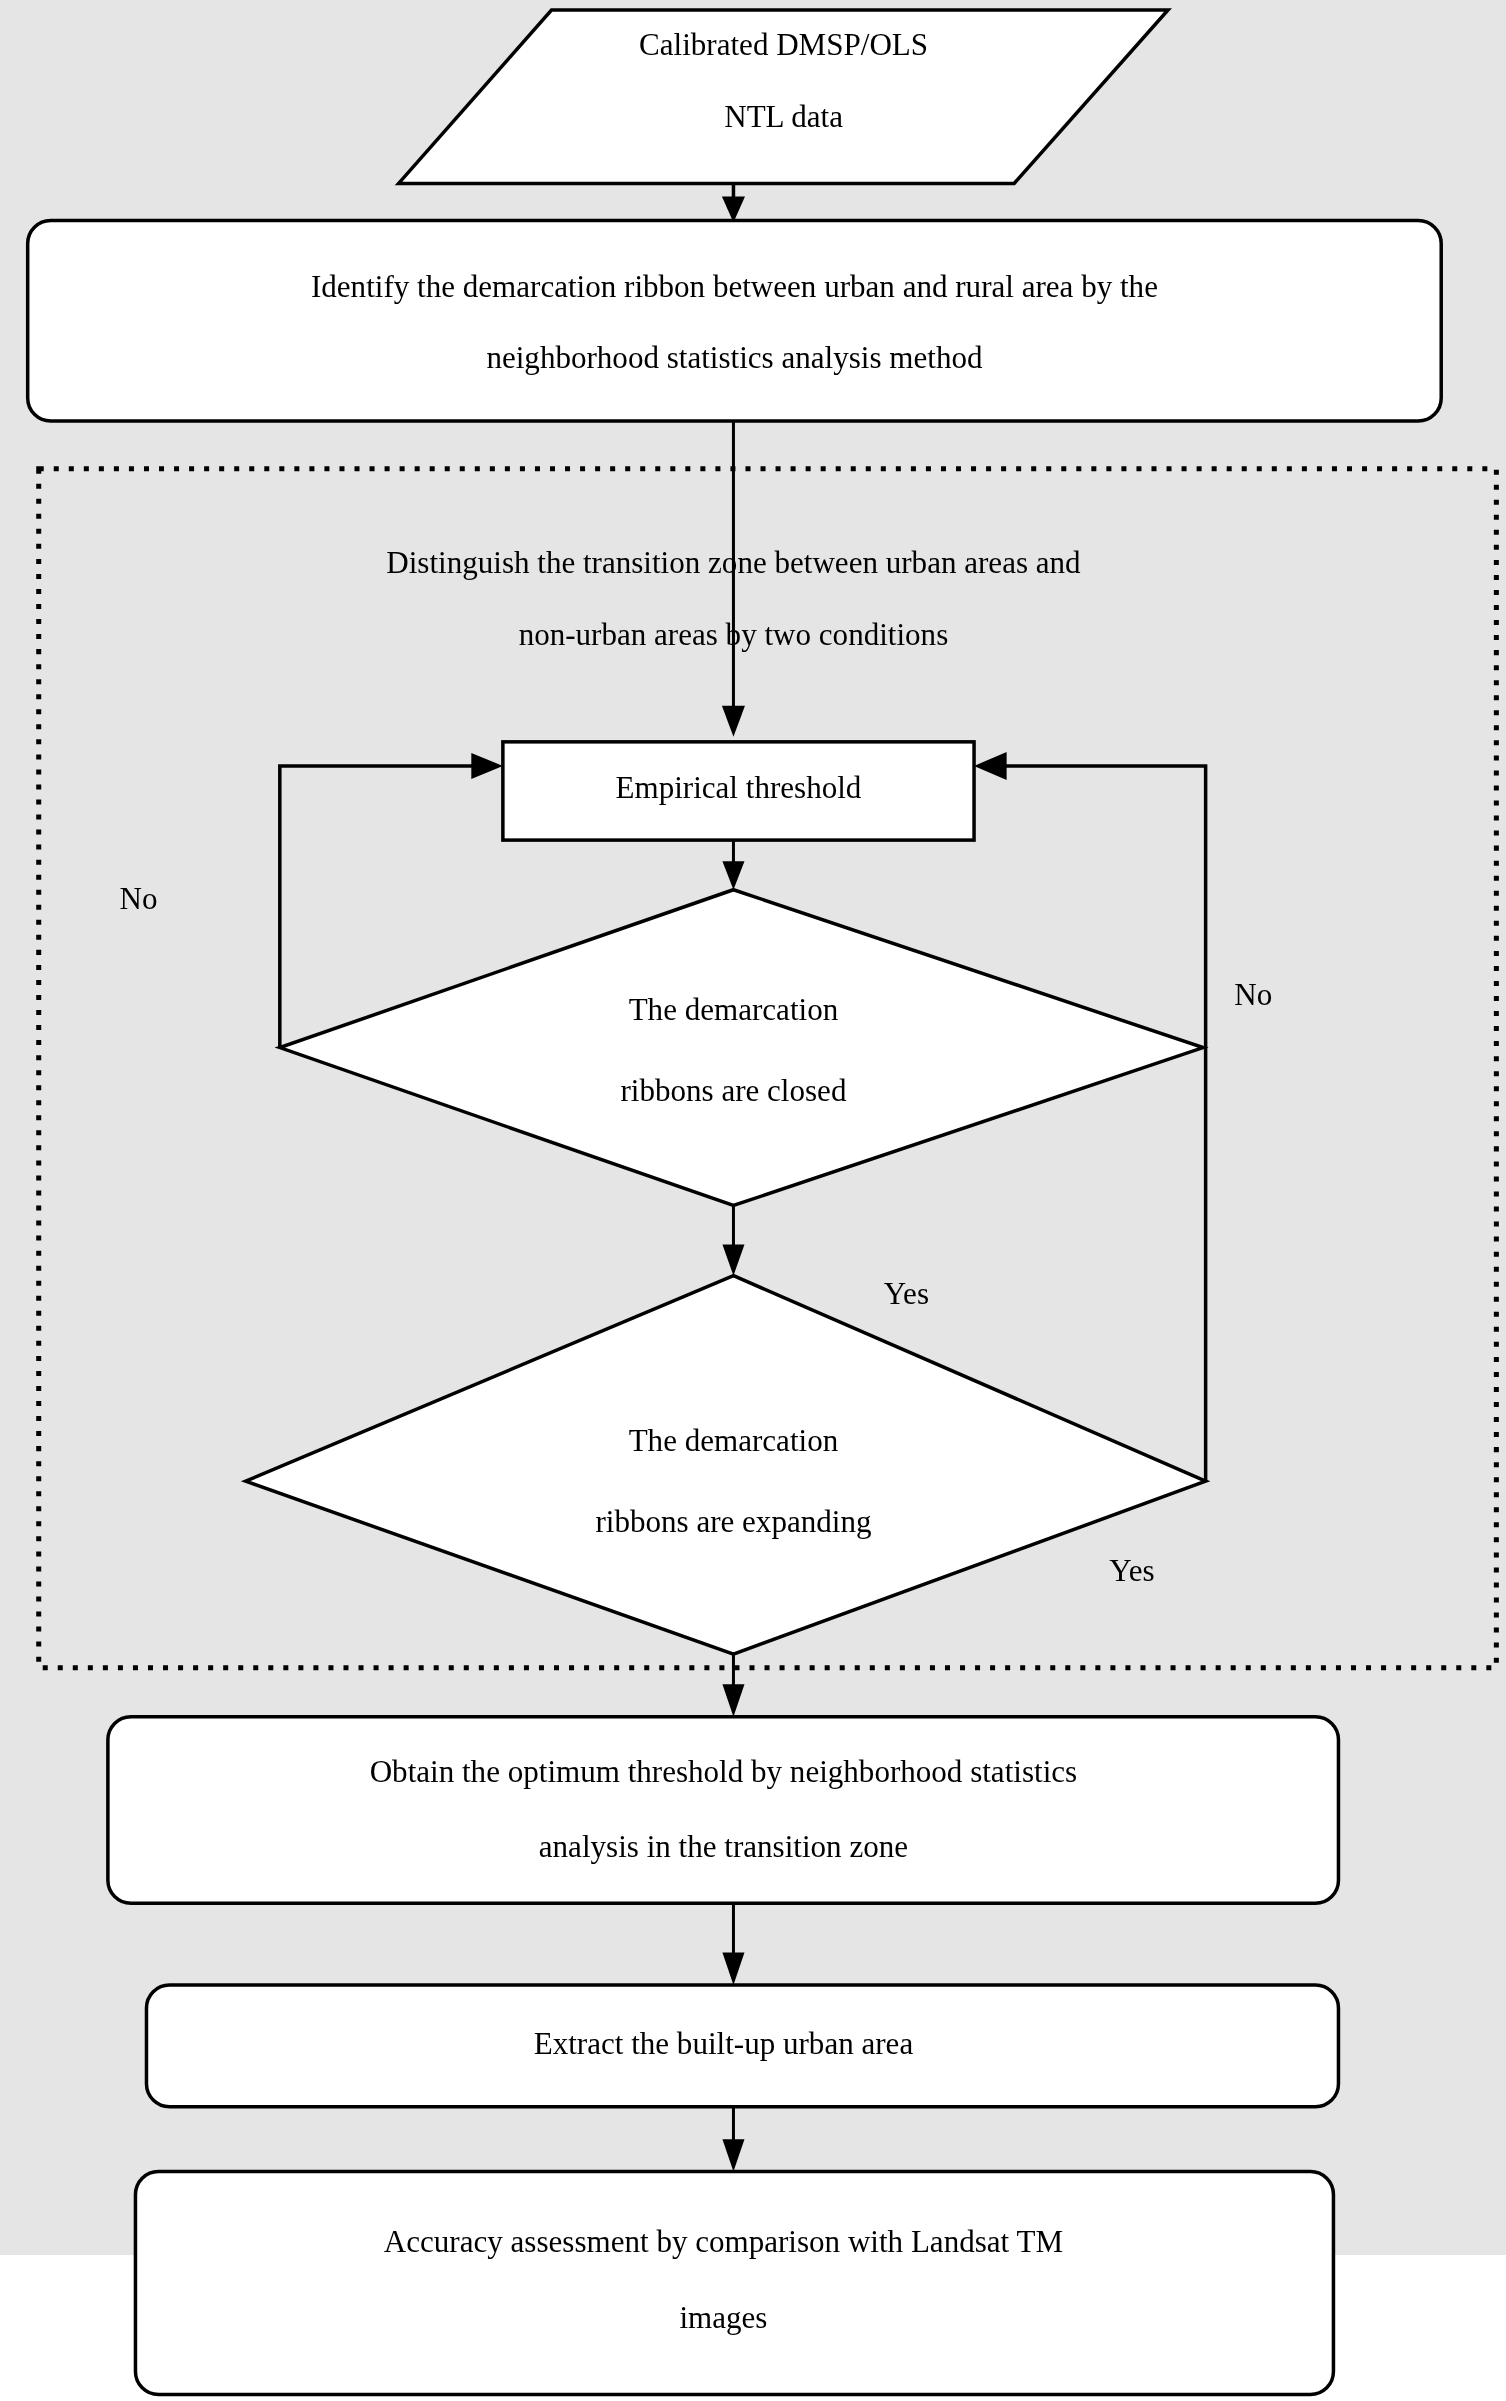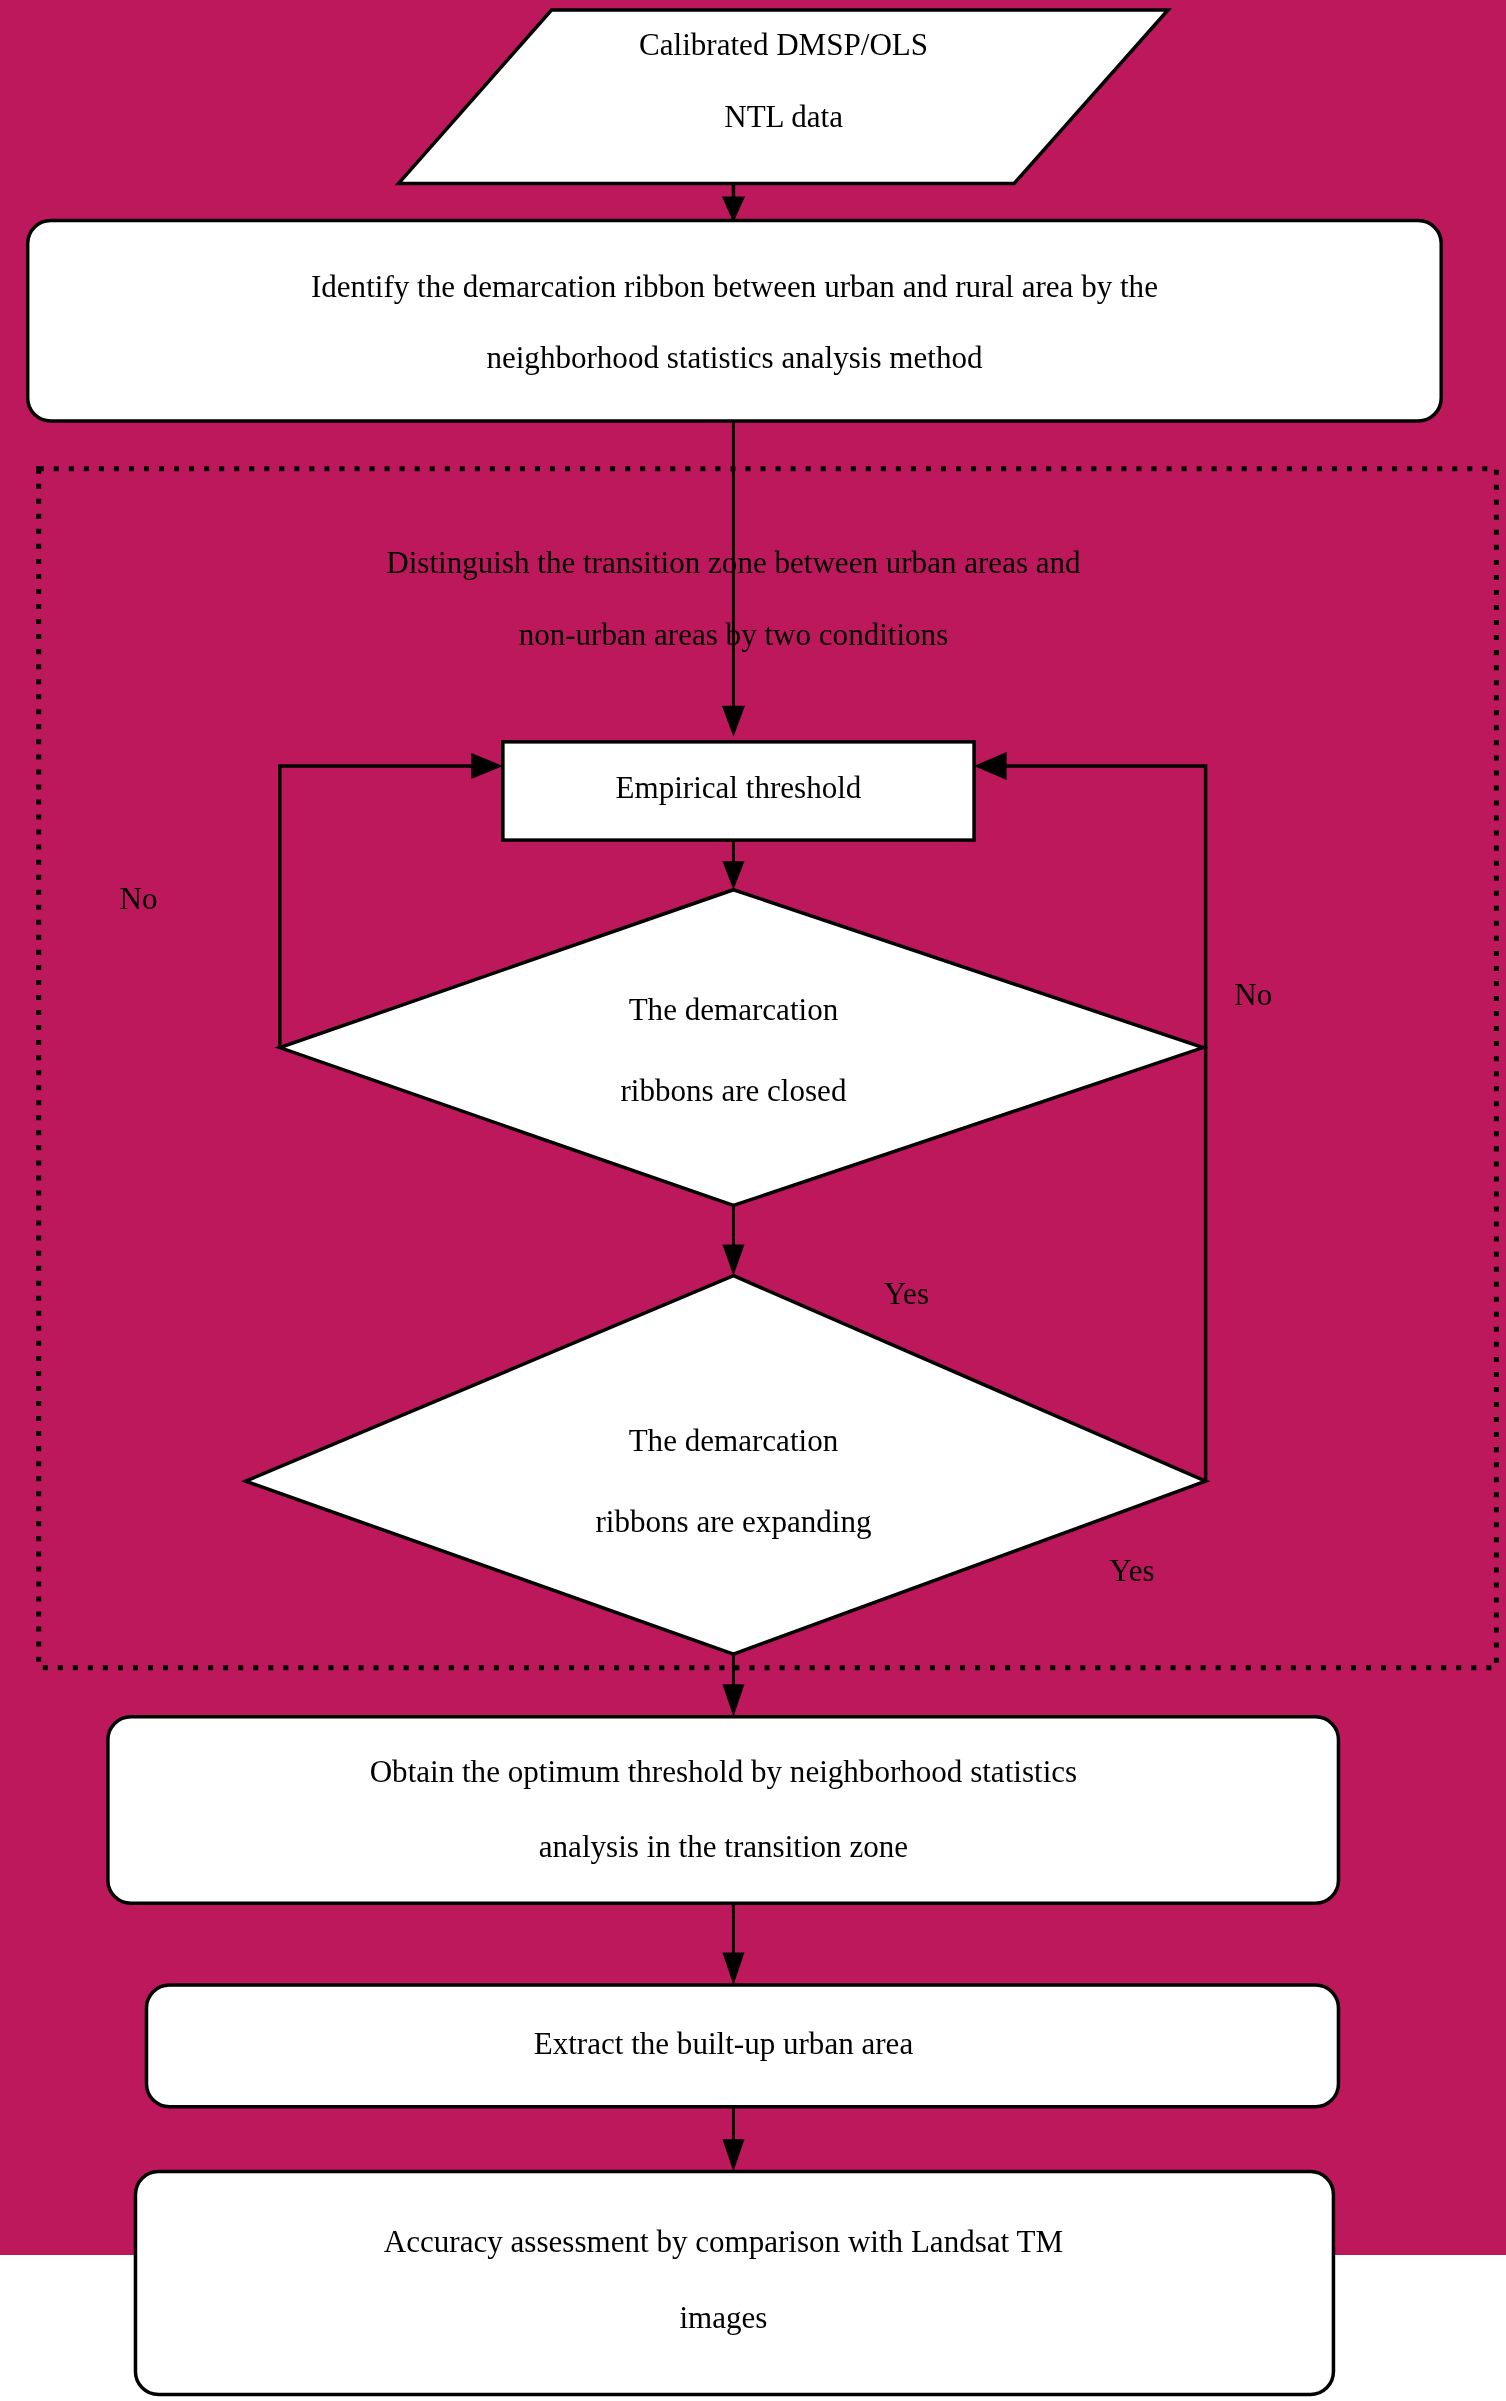--- a/index.html
+++ b/index.html
@@ -10,21 +10,21 @@
   body {
     width: 1506px;
     height: 2401px;
     font-family: "Liberation Serif", "DejaVu Serif", serif;
     overflow: hidden;
   }
   #flow-root {
     position: relative;
     width: 1506px;
     height: 2255px;
-    background: #be185d;
+    background: #e5e5e5;
   }
   svg#flow-svg {
     position: absolute;
     top: 0;
     left: 0;
     width: 1506px;
     height: 2401px;
     display: block;
   }
   .node-text {

